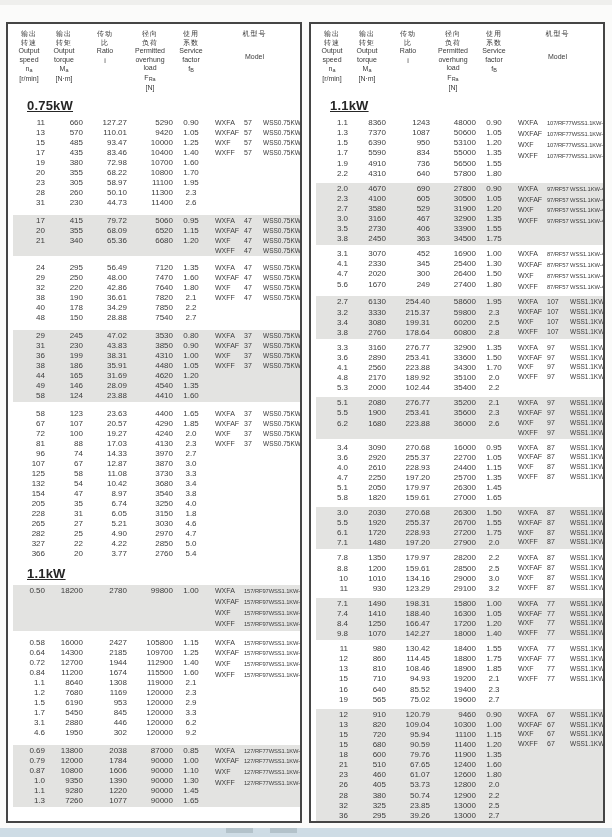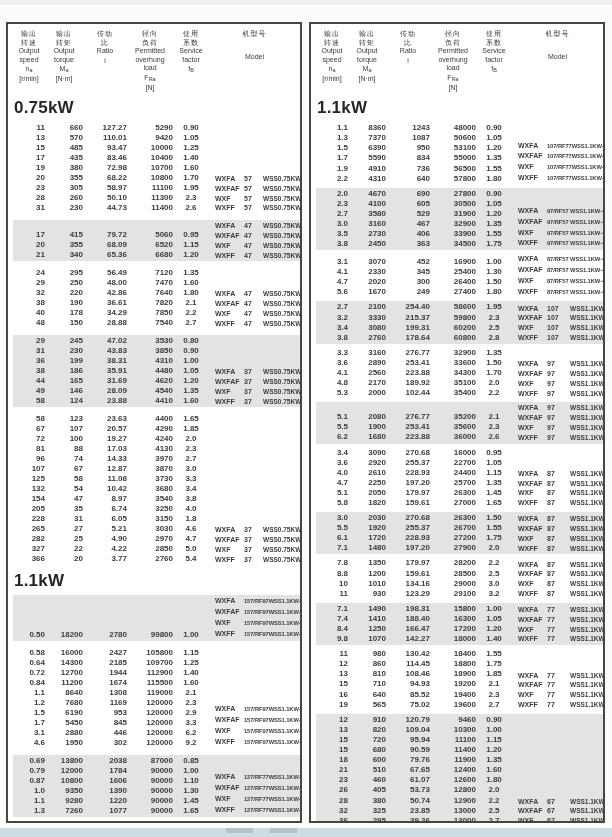--- a/index.html
+++ b/index.html
@@ -22,24 +22,24 @@
   }
   .thead { display: flex; margin: 3px 0 6px 0; }
   .hcell {
     display: flex; flex-direction: column; align-items: center;
     font-size: 7px; line-height: 8.6px; color: #3a3a3a; text-align: center;
   }
   .hzh { letter-spacing: 1px; }
   .hsym { margin-top: 1px; }
   .hsub { font-size: 5.5px; vertical-align: -1px; }
   .sec-title {
-    font-size: 17px; font-weight: bold; color: #262626;
-    margin: 3px 0 4px 1px; letter-spacing: 0.2px;
+    font-size: 13px; font-weight: bold; color: #262626;
+    margin: 3px 0 4px 14px; letter-spacing: 0.2px; text-decoration: underline;
   }
-  .block { display: flex; align-items: flex-end; padding: 1px 0; margin-bottom: 6px; font-weight: bold; }
+  .block { display: flex; align-items: flex-start; padding: 1px 0; margin-bottom: 6px; }
   .right-panel .block { margin-bottom: 3px; }
   .block.shaded { background: #e3e3e1; }
   .rows { width: 196px; }
   .row { display: flex; font-size: 8px; line-height: 10px; }
   .right-panel .row { line-height: 10.1px; }
   .cell { text-align: right; white-space: pre; }
   .c0 { width: 32px; } .c1 { width: 38px; } .c2 { width: 44px; }
   .c3 { width: 46px; } .c4 { width: 36px; text-align: center; }
   .models {
     flex: 1; display: flex; flex-direction: column; justify-content: center;
@@ -929,21 +929,21 @@
           <div class="mline">
             <span class="mname">WXFF</span>
             <span class="msuffix compact">87/RF57 WSS1.1KW-4</span>
           </div>
         </div>
       </div>
       <div class="block shaded">
         <div class="rows">
           <div class="row">
             <span class="cell c0">2.7</span>
-            <span class="cell c1">2100</span>
+            <span class="cell c1">6130</span>
             <span class="cell c2">254.40</span>
             <span class="cell c3">58600</span>
             <span class="cell c4">1.95</span>
           </div>
           <div class="row">
             <span class="cell c0">3.2</span>
             <span class="cell c1">3330</span>
             <span class="cell c2">215.37</span>
             <span class="cell c3">59800</span>
             <span class="cell c4">2.3</span>

